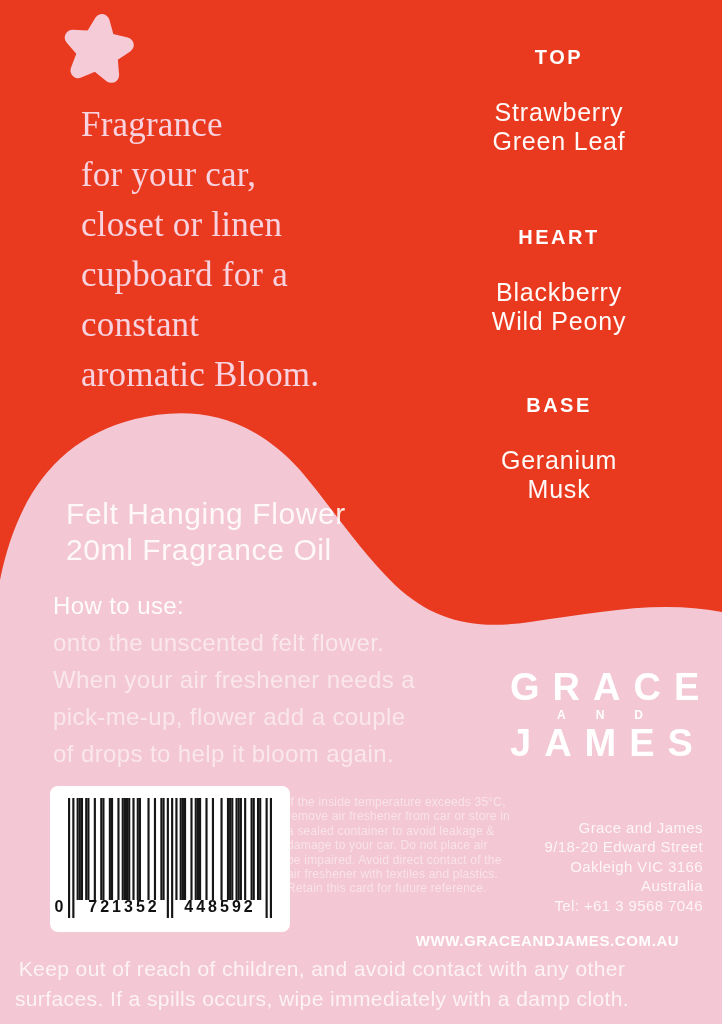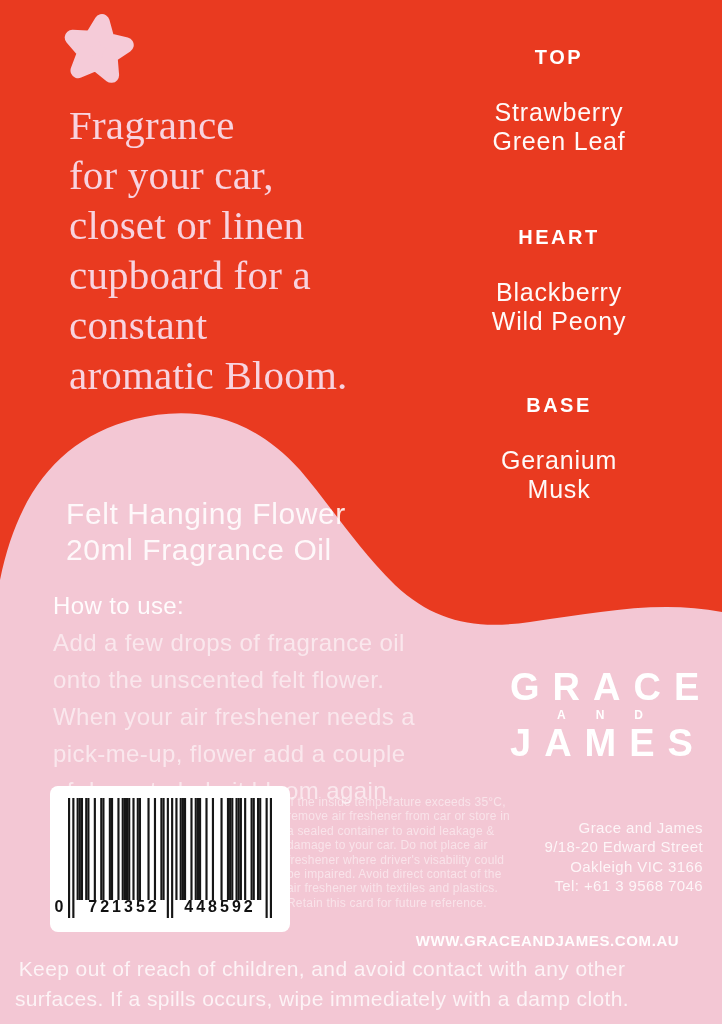--- a/index.html
+++ b/index.html
@@ -6,22 +6,22 @@
     --red:#E93A20; --pink:#F3C7D4; --headline:#F8D3DF; --white:#FFFFFF; --bar:#161616;
   }
   *{margin:0;padding:0;box-sizing:border-box;}
   body{background:#fff;font-family:"Liberation Sans",sans-serif;}
   .card{position:relative;width:722px;height:1024px;background:var(--red);overflow:hidden;}
 
   .wave{position:absolute;left:0;top:0;width:722px;height:1024px;display:block;}
 
   .star{position:absolute;left:60px;top:12px;width:76px;height:76px;}
 
-  .headline{position:absolute;left:69px;top:100px;font-family:"Liberation Serif",serif;
-    font-size:41px;line-height:50px;color:var(--headline);letter-spacing:0.2px;}
+  .headline{position:absolute;left:81px;top:100px;font-family:"Liberation Serif",serif;
+    font-size:35px;line-height:50px;color:var(--headline);letter-spacing:0.2px;}
 
   .notes-col{position:absolute;left:444px;top:0;width:230px;text-align:center;color:#fff;}
   .note-group{position:absolute;left:0;width:230px;}
   .ng-top{top:46px;} .ng-heart{top:226px;} .ng-base{top:394px;}
   .note-heading{font-weight:700;font-size:20px;letter-spacing:2.5px;color:#fff;}
   .note-lines{margin-top:29px;font-size:25px;line-height:29px;letter-spacing:0.8px;color:rgba(255,255,255,0.97);}
 
   .product{position:absolute;left:66px;top:496px;font-size:30px;line-height:36px;
     letter-spacing:0.6px;color:rgba(255,255,255,0.88);}
 
@@ -103,21 +103,20 @@
   </div>
 
   <div class="product">
     <div>Felt Hanging Flower</div>
     <div>20ml Fragrance Oil</div>
   </div>
 
   <div class="howto">
     <div class="howto-heading">How to use:</div>
     <div class="howto-body">
-      <div>Add a few drops of fragrance oil</div>
       <div>onto the unscented felt flower.</div>
       <div>When your air freshener needs a</div>
       <div>pick-me-up, flower add a couple</div>
       <div>of drops to help it bloom again.</div>
     </div>
   </div>
 
   <div class="brand">
     <div class="brand-grace">GRACE</div>
     <div class="brand-and">AND</div>
@@ -180,30 +179,30 @@
     <div class="bc-num bc-first">0</div>
     <div class="bc-num bc-left">721352</div>
     <div class="bc-num bc-right">448592</div>
   </div>
 
   <div class="care">
     <div>If the inside temperature exceeds 35°C,</div>
     <div>remove air freshener from car or store in</div>
     <div>a sealed container to avoid leakage &amp;</div>
     <div>damage to your car. Do not place air</div>
-    <div>freshener where driver's visability could</div>
     <div>be impaired. Avoid direct contact of the</div>
     <div>air freshener with textiles and plastics.</div>
     <div>Retain this card for future reference.</div>
   </div>
 
   <div class="contact">
     <div>Grace and James</div>
     <div>9/18-20 Edward Street</div>
     <div>Oakleigh VIC 3166</div>
+    <div>Australia</div>
     <div>Tel: +61 3 9568 7046</div>
   </div>
 
   <div class="website">WWW.GRACEANDJAMES.COM.AU</div>
 
   <div class="footer">
     <div>Keep out of reach of children, and avoid contact with any other</div>
     <div>surfaces. If a spills occurs, wipe immediately with a damp cloth.</div>
   </div>
 

